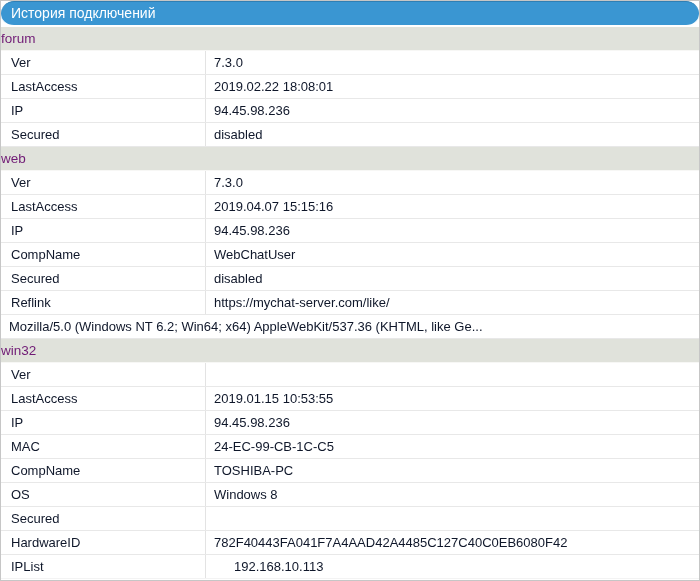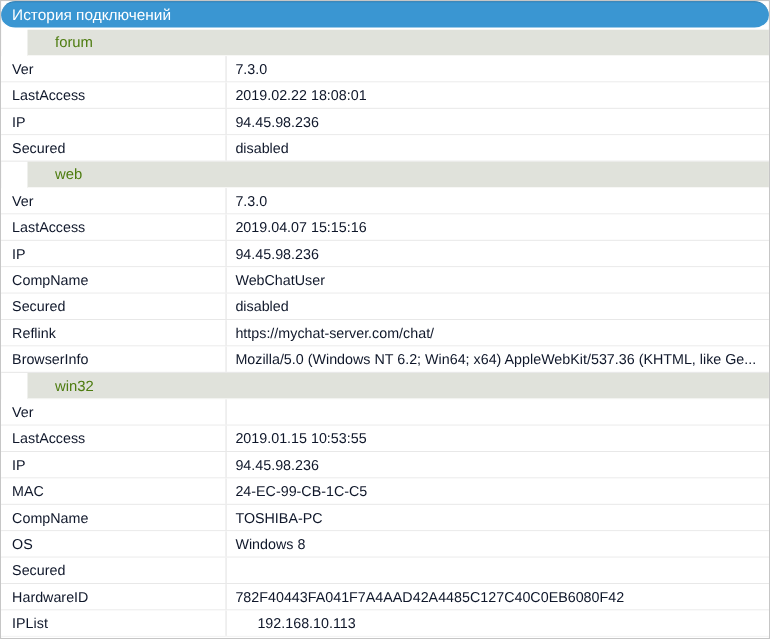--- a/index.html
+++ b/index.html
@@ -24,27 +24,26 @@
     line-height: 23px;
     padding-left: 10px;
     white-space: nowrap;
     overflow: hidden;
     border-radius: 13px;
   }
   .section-header {
     height: 24px;
     background: #e0e2db;
     border-bottom: 1px solid #f7f7f5;
-    color: #4d7c0f;
+    color: #701a75;
     font-size: 13.5px;
     line-height: 23px;
-    padding-left: 25px;
+    padding-left: 0;
     white-space: nowrap;
     overflow: hidden;
-    margin-left: 24px;
   }
   .row {
     height: 24px;
     display: flex;
     border-bottom: 1px solid #e8e8e8;
     background: #ffffff;
   }
   .row:last-child { border-bottom: 1px solid #f3f3f3; gap: 20px; }
   .cell {
     font-size: 13px;
@@ -114,25 +113,24 @@
     <div class="cell value">WebChatUser</div>
   </div>
 
   <div class="row">
     <div class="cell label">Secured</div>
     <div class="cell value">disabled</div>
   </div>
 
   <div class="row">
     <div class="cell label">Reflink</div>
-    <div class="cell value">https://mychat-server.com/chat/</div>
+    <div class="cell value">https://mychat-server.com/like/</div>
   </div>
 
   <div class="row">
-    <div class="cell label">BrowserInfo</div>
     <div class="cell value">Mozilla/5.0 (Windows NT 6.2; Win64; x64) AppleWebKit/537.36 (KHTML, like Ge...</div>
   </div>
 
   <div class="section-header">win32</div>
 
   <div class="row">
     <div class="cell label">Ver</div>
   </div>
 
   <div class="row">

